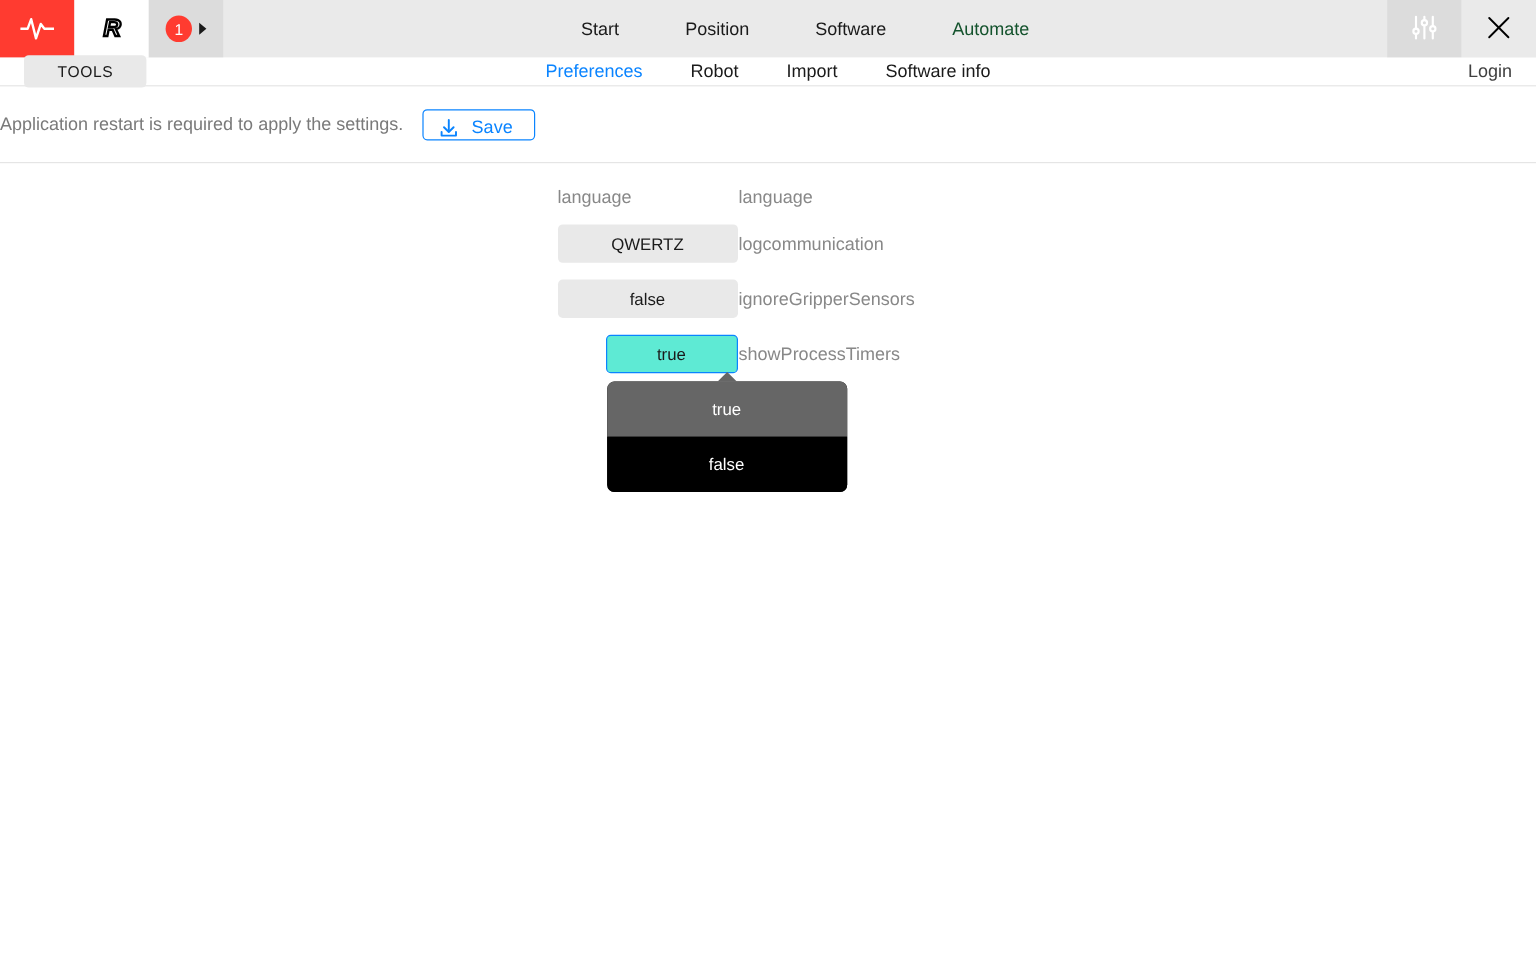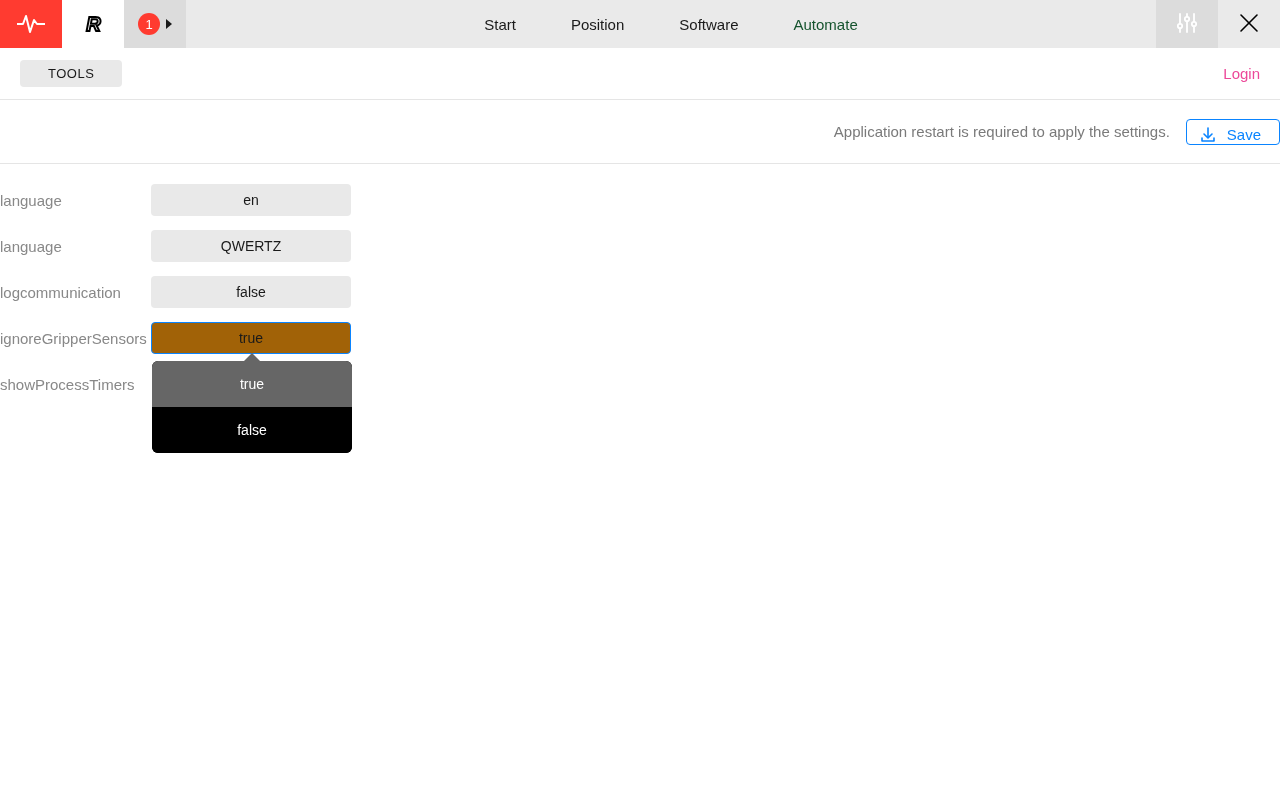--- a/index.html
+++ b/index.html
@@ -65,21 +65,21 @@
     cursor: pointer;
   }
   .topnav .nav-item.disabled { color: #14532d; cursor: default; }
 
   .topbar-right { display:flex; align-items:stretch; }
   .tile-sliders { background:#dcdcdc; width:62px; display:flex; align-items:center; justify-content:center; }
   .tile-close { background:#eaeaea; width:62px; display:flex; align-items:center; justify-content:center; cursor:pointer; }
 
   
   .subbar {
-    height: 52px;
+    height: 24px;
     background: #fff;
     border-bottom: 1px solid #e5e5e5;
     display: flex;
     align-items: center;
     padding: 0 20px;
     position: relative;
   }
   .tools-chip {
     background: #e9e9e9;
     border-radius: 4px;
@@ -98,51 +98,51 @@
     align-items: center;
   }
   .subnav .tab {
     font-size: 15px;
     color: #1a1a1a;
     cursor: pointer;
   }
   .subnav .tab.active { color: #0a84ff; font-weight: 500; }
   .login-link {
     margin-left: auto;
-    color: #ec4899;
+    color: #404040;
     font-size: 15px;
     cursor: pointer;
   }
 
   
   .info-row {
     display: flex;
     align-items: center;
-    justify-content: flex-end;
+    justify-content: flex-start;
     gap: 16px;
     height: 64px;
     border-bottom: 1px solid #e5e5e5;
   }
   .info-text { color: #7a7a7a; font-size: 15px; }
   .save-btn {
     display: flex; align-items: center; gap: 10px;
     border: 1.5px solid #0a84ff;
     color: #0a84ff;
     background: #fff;
     border-radius: 4px;
     padding: 6px 18px 0 12px;
     font-size: 15px;
     cursor: pointer;
   }
   .save-btn svg { display:block; }
 
   
   .settings-area {
     display: flex;
-    justify-content: flex-start;
+    justify-content: center;
     padding-top: 20px;
   }
   .settings-grid {
     display: grid;
     grid-template-columns: 150px 200px;
     column-gap: 1px;
     row-gap: 14px;
     align-items: center;
   }
   .settings-label {
@@ -158,21 +158,22 @@
     display: flex;
     align-items: center;
     justify-content: center;
     font-size: 14px;
     color: #1a1a1a;
     cursor: pointer;
     position: relative;
   }
   .value-box.active {
     border: 1.5px solid #0a84ff;
-    background: #a16207;
+    background: #5eead4;
+    margin-left: 40px;
   }
 
   
   .dropdown-popup {
     position: absolute;
     top: 38px;
     left: 0;
     width: 200px;
     background: #000;
     border-radius: 6px;
@@ -254,20 +255,26 @@
             <line x1="19" y1="3" x2="3" y2="19"></line>
           </g>
         </svg>
       </span>
     </div>
   </div>
 </div>
 
 <div class="subbar">
   <div class="tools-chip">TOOLS</div>
+  <div class="subnav">
+    <span class="tab active">Preferences</span>
+    <span class="tab">Robot</span>
+    <span class="tab">Import</span>
+    <span class="tab">Software info</span>
+  </div>
   <div class="login-link">Login</div>
 </div>
 
 <div class="info-row">
   <span class="info-text">Application restart is required to apply the settings.</span>
   <button class="save-btn">
     <span>
       <svg width="18" height="18" viewBox="0 0 18 18">
         <g stroke="#0a84ff" stroke-width="1.6" fill="none" stroke-linecap="round" stroke-linejoin="round">
           <line x1="9" y1="2" x2="9" y2="11"></line>
@@ -277,23 +284,20 @@
       </svg>
     </span>
     <span>Save</span>
   </button>
 </div>
 
 <div class="settings-area">
   <div class="settings-grid">
 
     <div class="settings-label">language</div>
-    <div class="value-box">
-      <span>en</span>
-    </div>
 
     <div class="settings-label">language</div>
     <div class="value-box">
       <span>QWERTZ</span>
     </div>
 
     <div class="settings-label">logcommunication</div>
     <div class="value-box">
       <span>false</span>
     </div>

